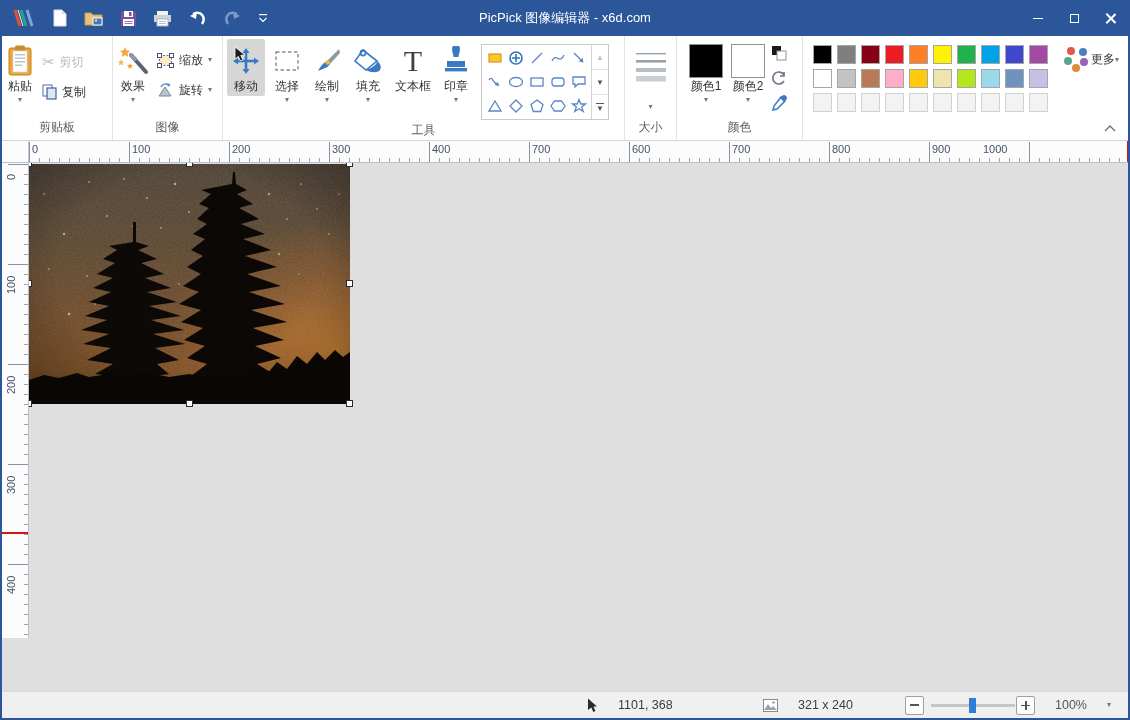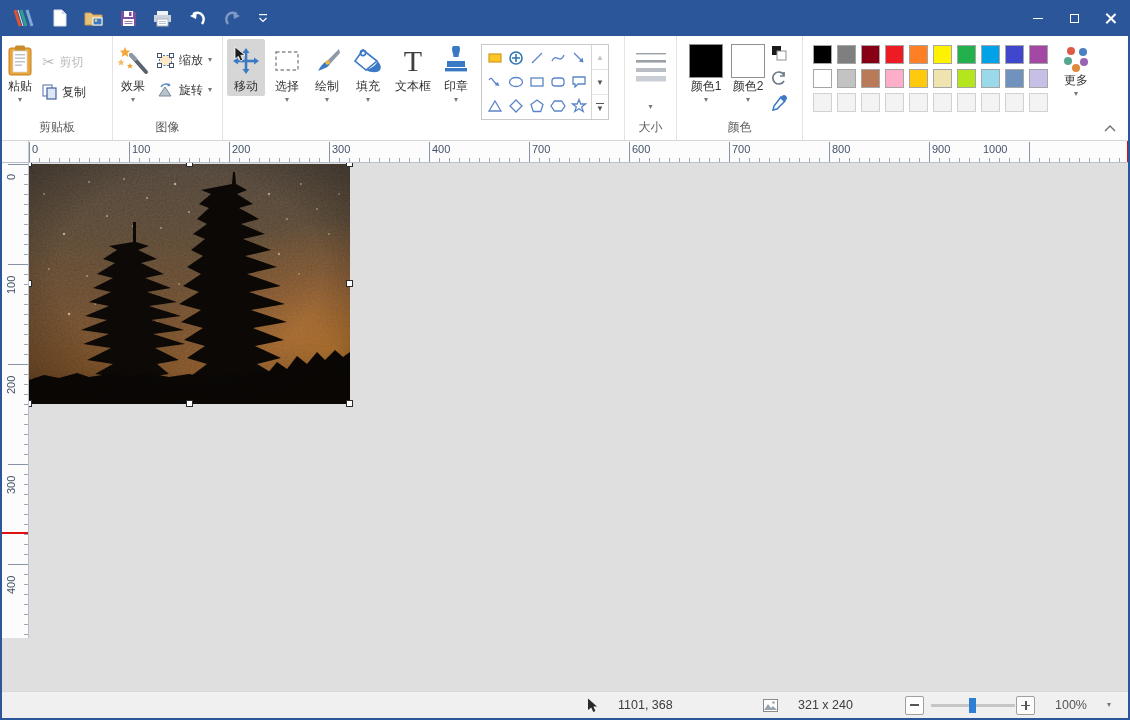--- a/index.html
+++ b/index.html
@@ -49,21 +49,21 @@
   .more-bar { border-top:1px solid #555; padding-top:1px; font-size:8px; line-height:7px; }
 
   
   .colbtn .swatch { width:34px; height:34px; border:1px solid #8f8f8f; }
   .mini-col { display:flex; flex-direction:column; justify-content:flex-start; gap:9px; padding:6px 4px 0 2px; }
 
   
   .palette-grid { display:grid; grid-template-columns:repeat(10,24px); grid-auto-rows:24px; padding:6px 0 0 10px; }
   .pswatch { width:19px; height:19px; border:1px solid #a6a6a6; }
   .pswatch.empty { border:1px solid #d2d2d2; background:#f3f3f3; }
-  .morebtn { display:flex; flex-direction:column; align-items:center; padding:6px 8px 0; }
+  .morebtn { display:flex; align-items:center; padding:6px 8px 0; }
   .collapse-btn { position:absolute; right:12px; bottom:8px; }
 
   
   .tabbar { height:28px; background:#f0f0f0; border-bottom:1px solid #cfcfcf; display:flex; align-items:stretch; }
   .tablist-btn { width:29px; display:flex; align-items:center; justify-content:center; border-right:1px solid #d8d8d8; }
   .doctab { background:#ffffff; border:1px solid #c9c9c9; border-bottom:none; margin-bottom:-1px;
             display:flex; align-items:center; gap:7px; padding:0 10px; }
   .doctab-square { width:9px; height:9px; background:#d95b43; }
   .doctab-label { font-size:12px; color:#333; }
   .tabclose { position:relative; width:9px; height:9px; }
@@ -145,20 +145,21 @@
       </svg>
       <svg width="19" height="17" viewBox="0 0 19 17">
         <path d="M14 4 C5 0 1 8 5 14" fill="none" stroke="#7f99c4" stroke-width="2.4"></path>
         <path d="M17 6 l-7 -4 l1 7 z" fill="#7f99c4"></path>
       </svg>
       <svg width="10" height="10" viewBox="0 0 10 10">
         <rect x="1" y="1" width="8" height="1.2" fill="#ffffff"></rect>
         <path d="M1.5 5 L5 8.5 L8.5 5" fill="none" stroke="#ffffff" stroke-width="1.2"></path>
       </svg>
     </div>
+    <div class="win-title">PicPick 图像编辑器 - x6d.com</div>
     <div class="win-controls">
       <div class="win-btn">
           <div class="glyph-min"></div>
         </div>
       <div class="win-btn">
           <div class="glyph-max"></div>
         </div>
       <div class="win-btn">
           <div class="glyph-close"></div>
         </div>
@@ -397,20 +398,21 @@
               </div>
             <div class="sscroll-btn">
                 <span>▼</span>
               </div>
             <div class="sscroll-btn">
                 <span class="more-bar">▼</span>
               </div>
           </div>
         </div>
       </div>
+      <div class="rgroup-label">工具</div>
     </div>
 
     <div class="rgroup" style="width:52px">
       <div class="rgroup-body" style="justify-content:center;width:100%">
         <div class="bigbtn">
           <div class="ic" style="height:46px">
             <svg width="30" height="34" viewBox="0 0 30 34">
               <rect x="0" y="4" width="30" height="1.4" fill="#9aa0a8"></rect>
               <rect x="0" y="11" width="30" height="2.6" fill="#9aa0a8"></rect>
               <rect x="0" y="19" width="30" height="4" fill="#b9bec5"></rect>

